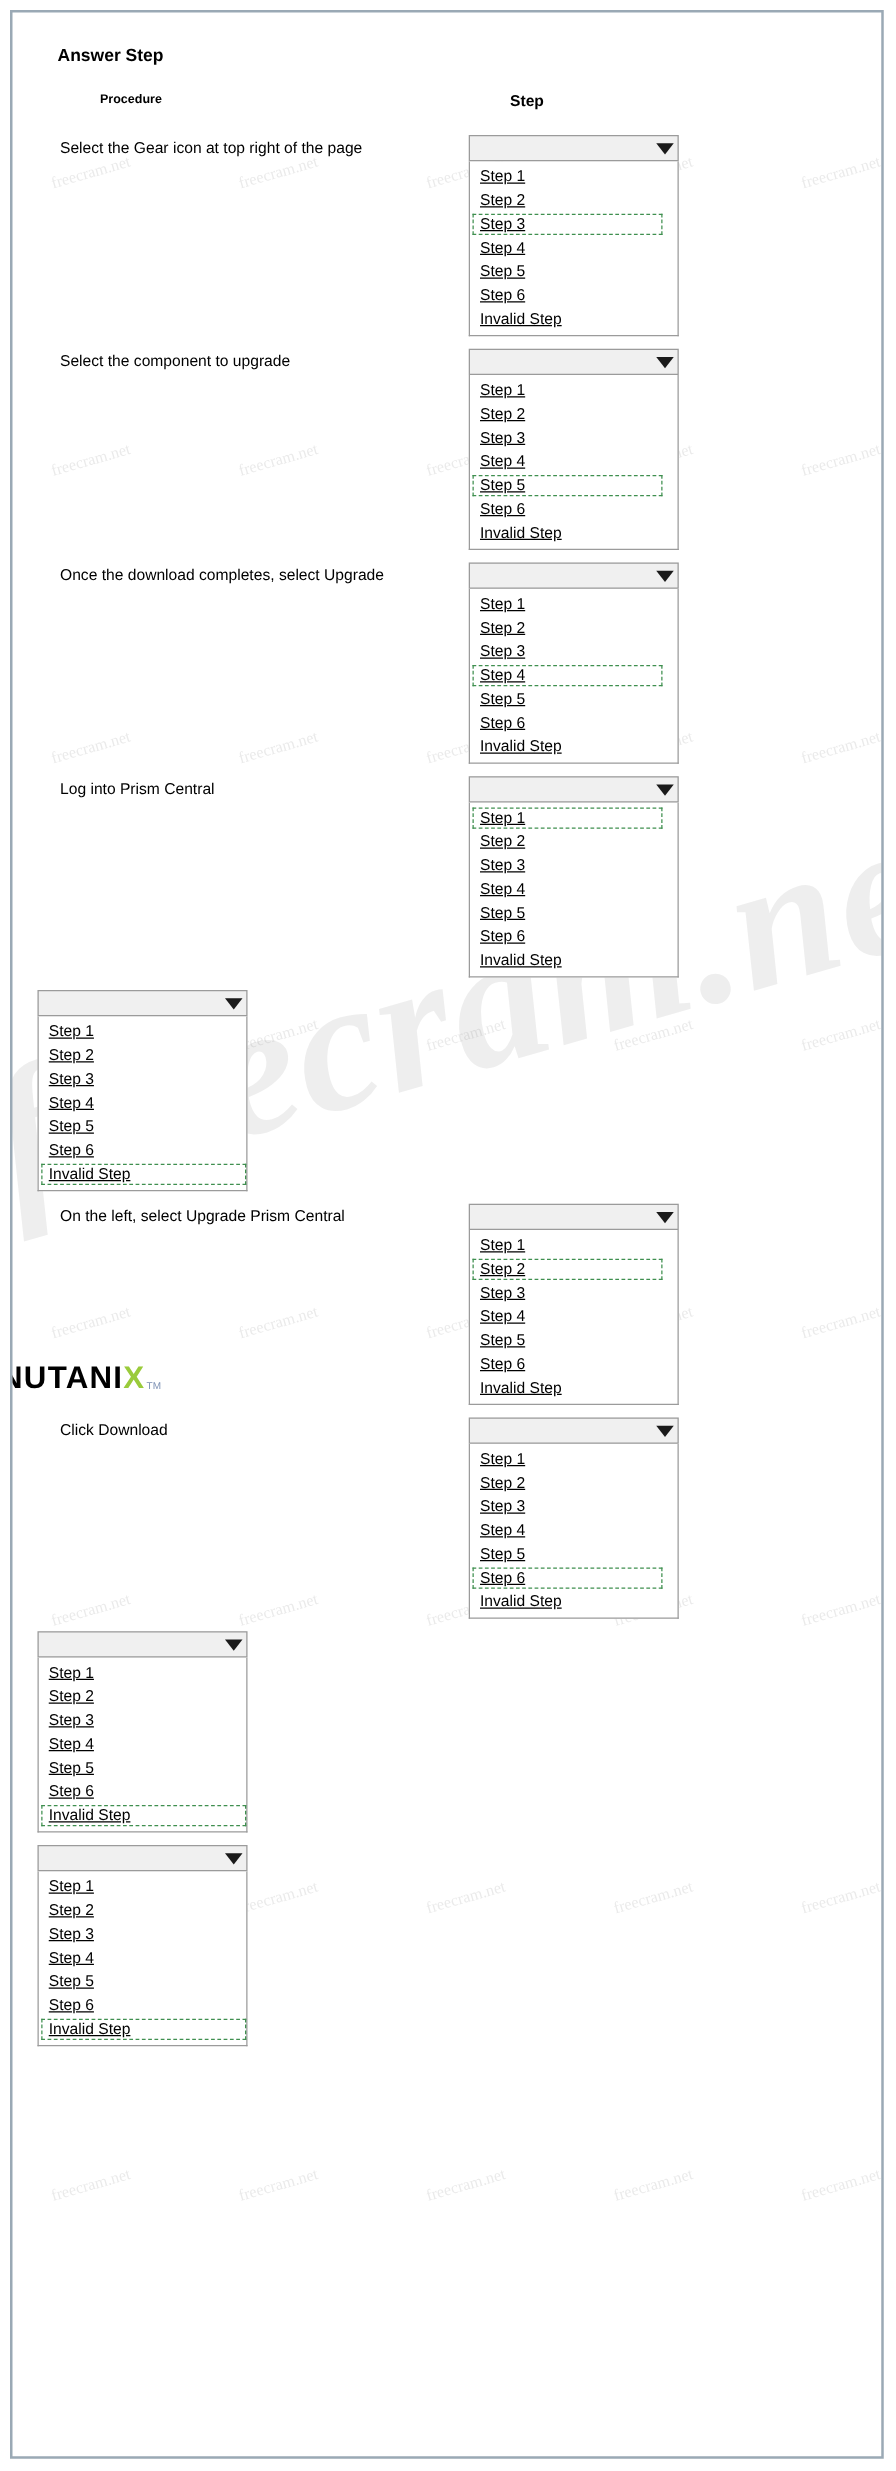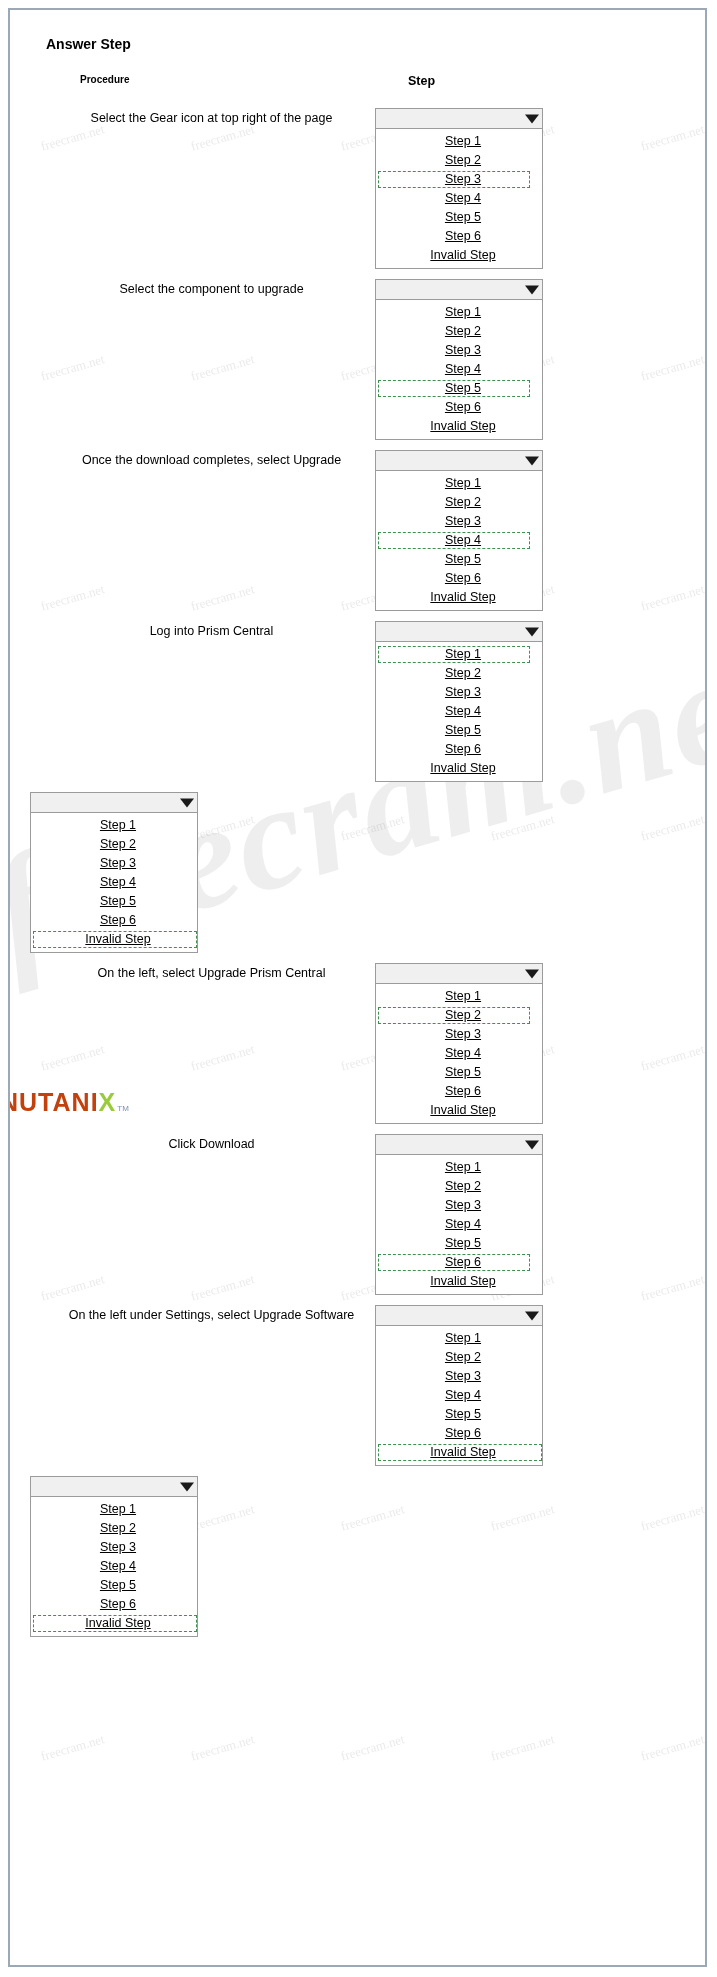--- a/index.html
+++ b/index.html
@@ -74,21 +74,21 @@
     z-index: 6;
     display: flex;
     align-items: center;
     pointer-events: none;
   }
   .logo-text {
     font-family: "Liberation Sans", sans-serif;
     font-size: 25px;
     font-weight: bold;
     letter-spacing: 1px;
-    color: #c2410c;
+    color: #000000;
   }
   .logo-x {
     color: #9acb3b;
     font-size: 25px;
     font-weight: bold;
   }
   .logo-tm {
     font-size: 8px;
     color: #7b8fb3;
     margin-left: 2px;
@@ -128,21 +128,20 @@
   .rows {
     position: relative;
     z-index: 10;
     margin-top: 14px;
   }
 
   .row {
     position: relative;
     display: flex;
     align-items: flex-start;
-    text-align: center;
   }
 
   .procedure-cell {
     width: 345px;
     padding-left: 18px;
     box-sizing: border-box;
     font-size: 12.5px;
     line-height: 16px;
     padding-top: 2px;
   }
@@ -347,21 +346,20 @@
               <div class="option">Step 3</div>
               <div class="option">Step 4</div>
               <div class="option">Step 5</div>
               <div class="option selected">Step 6</div>
               <div class="option wide">Invalid Step</div>
             </div>
           </div>
         </div>
         <div class="spacer"></div>
         <div class="row">
-          <div class="procedure-cell">On the left under Settings, select Upgrade Software</div>
           <div class="step-cell">
             <div class="select-box">
               <div class="select-arrow"></div>
             </div>
             <div class="options">
               <div class="option">Step 1</div>
               <div class="option">Step 2</div>
               <div class="option">Step 3</div>
               <div class="option">Step 4</div>
               <div class="option">Step 5</div>

